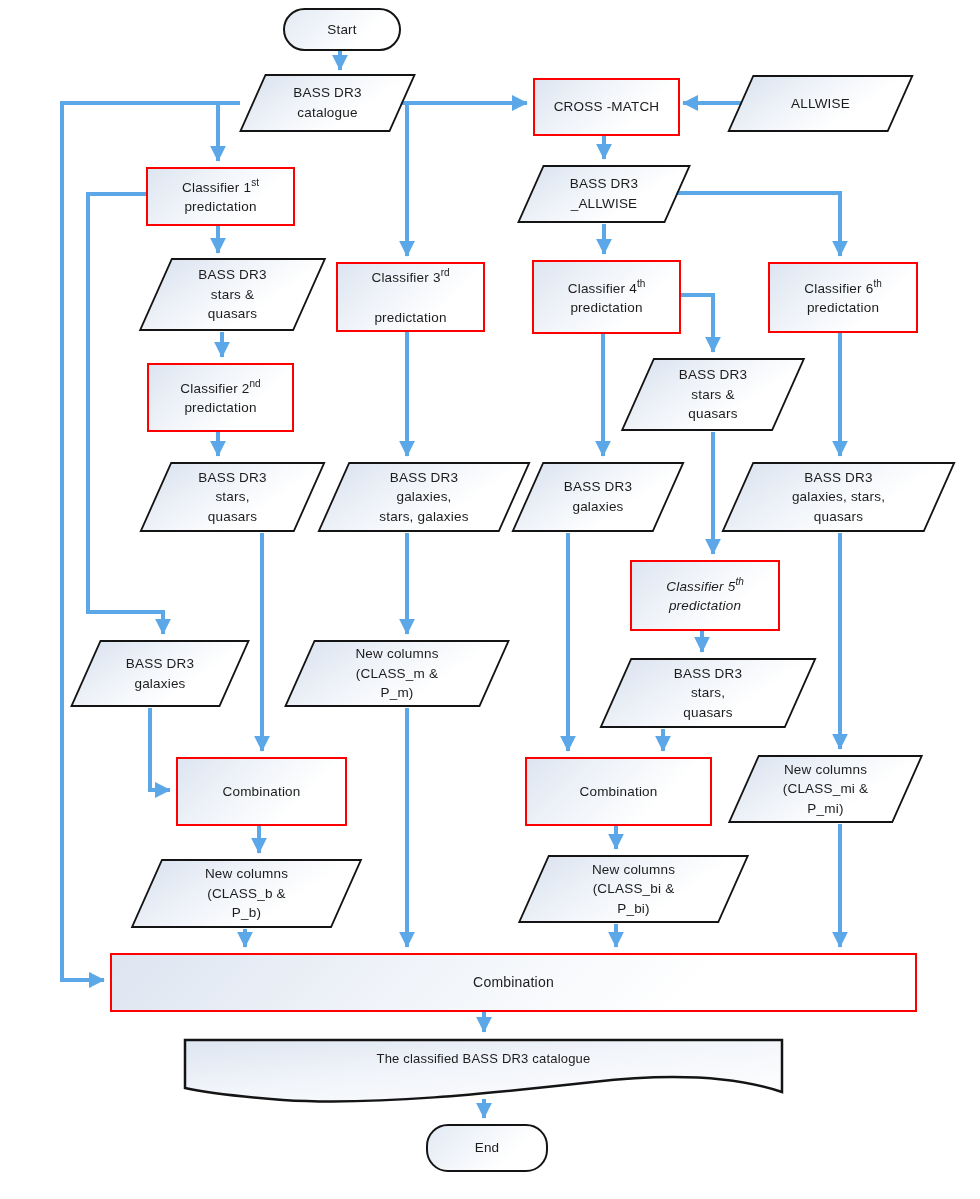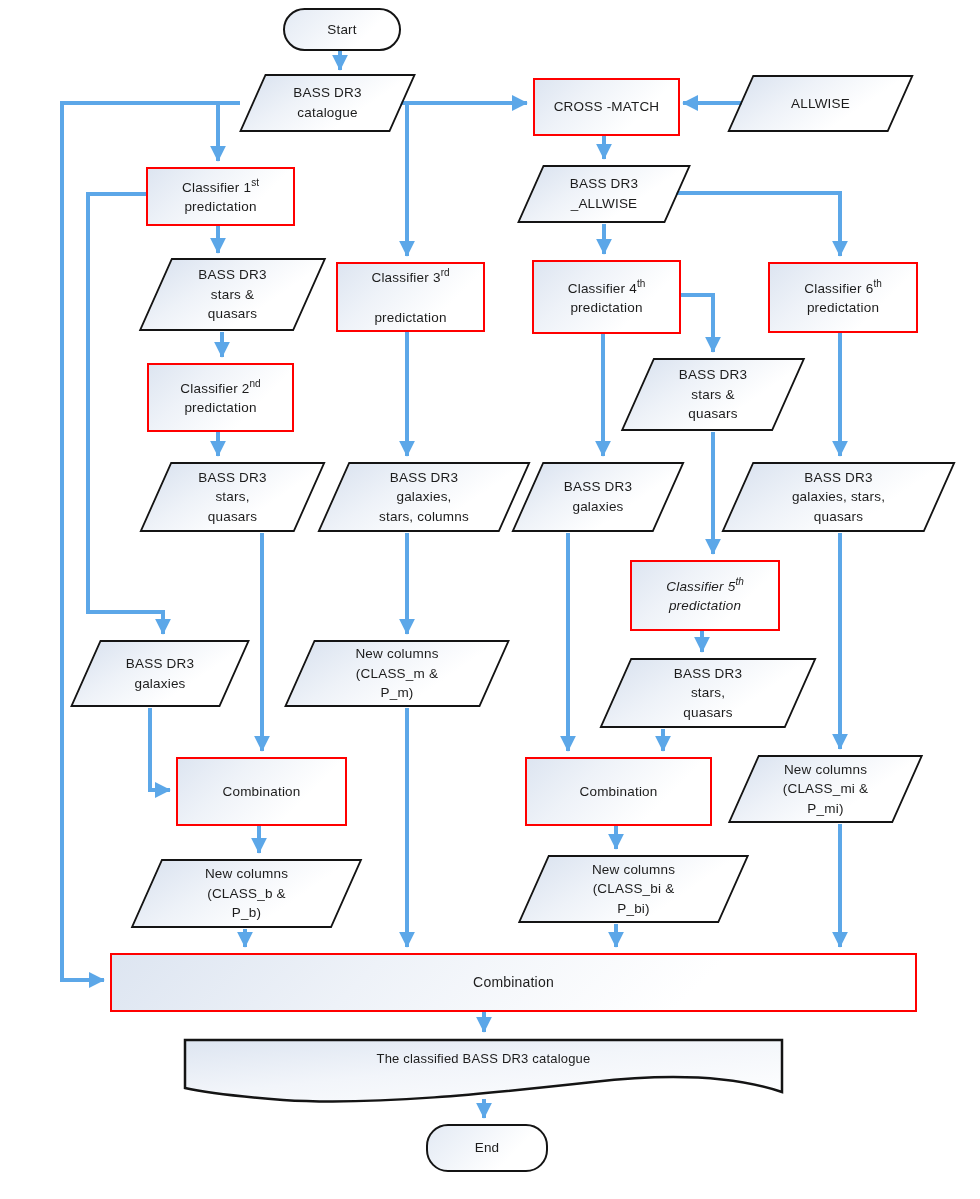--- a/index.html
+++ b/index.html
@@ -140,21 +140,21 @@
 
   <div class="node para" style="left:140px;top:462px;width:185px;height:70px;">
     <div>BASS DR3</div>
     <div>stars,</div>
     <div>quasars</div>
   </div>
 
   <div class="node para" style="left:318px;top:462px;width:212px;height:70px;">
     <div>BASS DR3</div>
     <div>galaxies,</div>
-    <div>stars, columns</div>
+    <div>stars, galaxies</div>
   </div>
 
   <div class="node para" style="left:70px;top:640px;width:180px;height:67px;">
     <div>BASS DR3</div>
     <div>galaxies</div>
   </div>
 
   <div class="node para" style="left:284px;top:640px;width:226px;height:67px;">
     <div>New columns</div>
     <div>(CLASS_m &amp;</div>

